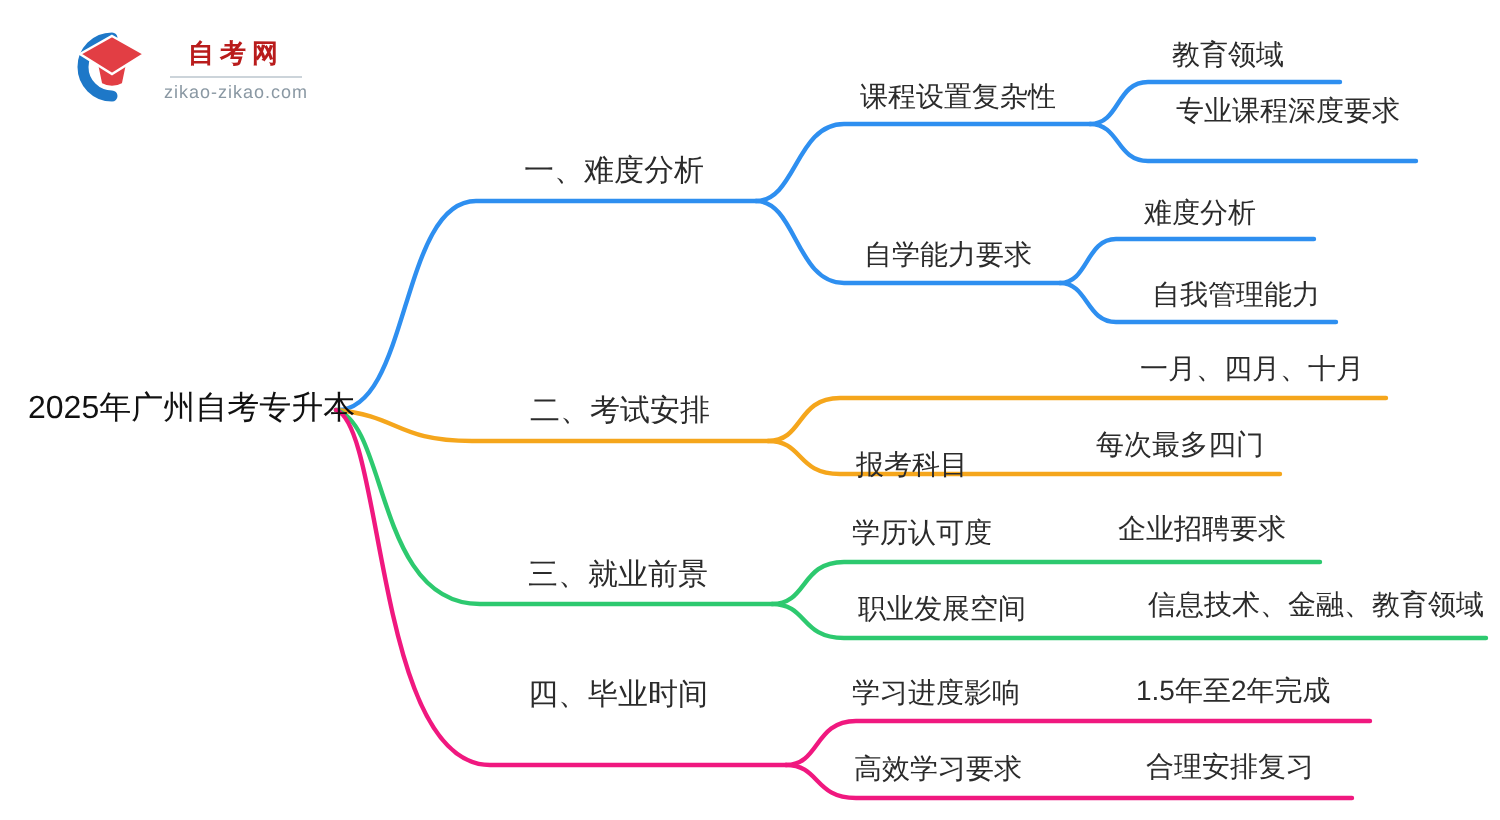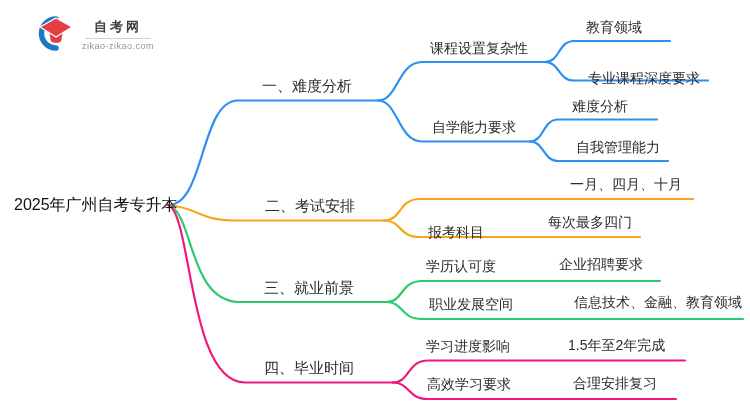--- a/index.html
+++ b/index.html
@@ -6,21 +6,21 @@
   .stage{position:relative;width:750px;height:410px;background:#ffffff;overflow:hidden;
          font-family:"Liberation Sans","DejaVu Sans",sans-serif;}
   .curves{position:absolute;left:0;top:0;width:750px;height:410px;}
   .label{position:absolute;white-space:nowrap;color:#2b2b2b;font-weight:500;line-height:1.25;}
   .lv0{font-size:16px;color:#111;}
   .lv1{font-size:15px;}
   .lv2{font-size:14px;}
   .logo{position:absolute;left:28px;top:14px;display:flex;align-items:flex-start;}
   .logo-icon{width:46px;height:40px;}
   .logo-text{margin-left:8px;display:flex;flex-direction:column;align-items:center;}
-  .logo-title{font-size:13px;font-weight:bold;color:#404040;letter-spacing:3px;padding:4px 2px 2px 2px;}
+  .logo-title{font-size:13px;font-weight:bold;color:#b91c1c;letter-spacing:3px;padding:4px 2px 2px 2px;}
   .logo-divider{width:66px;height:1px;background:#ccd4da;}
   .logo-domain{font-size:9px;color:#8a98a3;margin-top:2px;letter-spacing:0.5px;}
 </style>
 </head>
 <body>
 
 <div class="stage">
 
   <svg class="curves" viewBox="0 0 750 410">
     <g fill="none" stroke-width="2.2" stroke-linecap="round">
@@ -66,35 +66,35 @@
       <div class="logo-divider"></div>
       <div class="logo-domain">zikao-zikao.com</div>
     </div>
   </div>
 
   <div class="label lv0" style="left:14px;top:195px;">2025年广州自考专升本</div>
 
   <div class="label lv1" style="left:262px;top:77px;">一、难度分析</div>
   <div class="label lv2" style="left:430px;top:40px;">课程设置复杂性</div>
   <div class="label lv2" style="left:586px;top:19px;">教育领域</div>
-  <div class="label lv2" style="left:588px;top:70px;text-align:right;">专业课程深度要求</div>
+  <div class="label lv2" style="left:588px;top:47px;text-align:right;">专业课程深度要求</div>
   <div class="label lv2" style="left:432px;top:119px;">自学能力要求</div>
   <div class="label lv2" style="left:572px;top:98px;">难度分析</div>
   <div class="label lv2" style="left:576px;top:139px;">自我管理能力</div>
 
   <div class="label lv1" style="left:265px;top:197px;">二、考试安排</div>
   <div class="label lv2" style="left:570px;top:176px;">一月、四月、十月</div>
   <div class="label lv2" style="left:428px;top:204px;margin-top:20px;">报考科目</div>
   <div class="label lv2" style="left:548px;top:214px;">每次最多四门</div>
 
   <div class="label lv1" style="left:264px;top:279px;">三、就业前景</div>
   <div class="label lv2" style="left:426px;top:258px;">学历认可度</div>
   <div class="label lv2" style="left:559px;top:256px;">企业招聘要求</div>
   <div class="label lv2" style="left:429px;top:296px;">职业发展空间</div>
   <div class="label lv2" style="left:574px;top:294px;">信息技术、金融、教育领域</div>
 
-  <div class="label lv1" style="left:264px;top:359px;">四、毕业时间</div>
+  <div class="label lv1" style="left:264px;top:339px;">四、毕业时间</div>
   <div class="label lv2" style="left:426px;top:338px;">学习进度影响</div>
   <div class="label lv2" style="left:568px;top:337px;">1.5年至2年完成</div>
   <div class="label lv2" style="left:427px;top:376px;">高效学习要求</div>
   <div class="label lv2" style="left:573px;top:375px;">合理安排复习</div>
 
 </div>
 
 </body></html>

